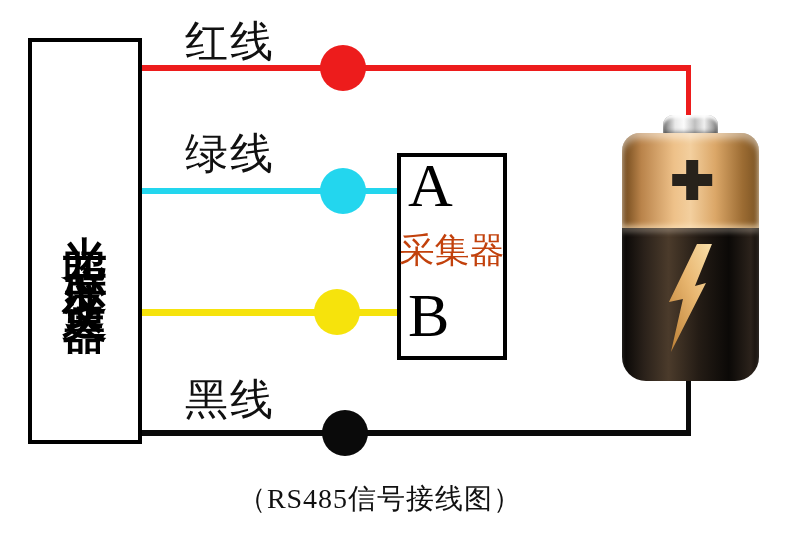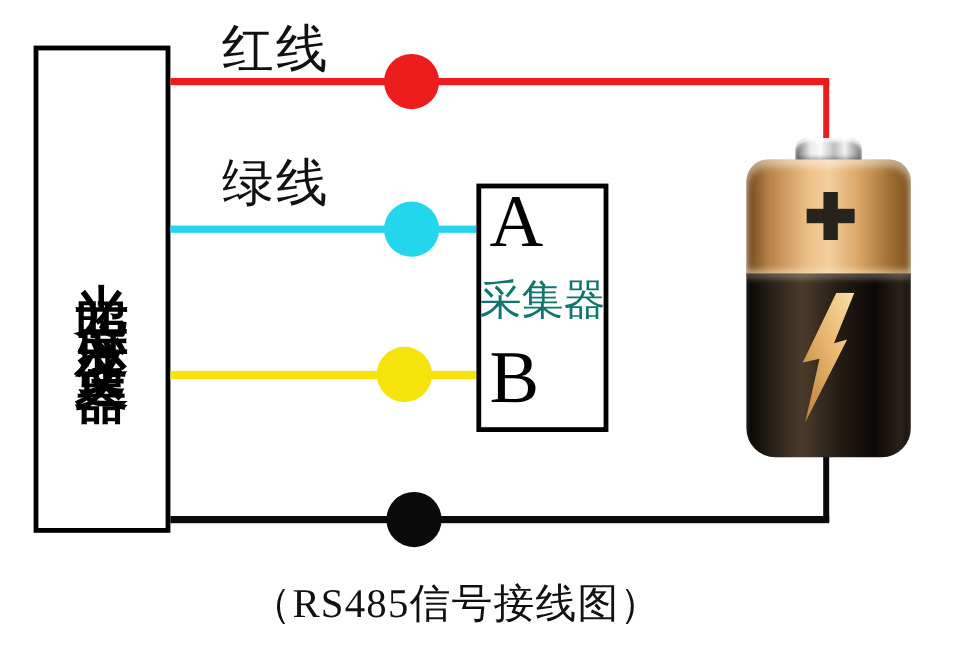--- a/index.html
+++ b/index.html
@@ -48,21 +48,21 @@
     position:absolute;left:397px;top:153px;width:110px;height:207px;
     border:4px solid #000;background:#fff;box-sizing:border-box;
     display:flex;flex-direction:column;justify-content:space-between;
     padding:0 0 12px 0;
   }
   .terminal{
     font-family:"Liberation Serif", serif;font-size:62px;line-height:0.92;
     color:#000;padding-left:7px;
   }
   .collector-name{
-    font-size:35px;color:#0f766e;line-height:1;align-self:center;
+    font-size:35px;color:#c2410c;line-height:1;align-self:center;
     font-family:"Liberation Serif", serif;white-space:nowrap;
   }
   
   .battery{position:absolute;left:622px;top:115px;width:137px;height:266px;}
   .bat-cap{
     position:absolute;left:41px;top:0;width:55px;height:21px;
     border-radius:10px 10px 3px 3px;
     background:linear-gradient(90deg,#6f6f6f 0%,#e9e9e9 22%,#fbfbfb 38%,#bfbfbf 58%,#efefef 75%,#7a7a7a 100%);
     box-shadow:inset 0 3px 3px rgba(255,255,255,.9), inset 0 -4px 4px rgba(0,0,0,.45);
   }
@@ -78,35 +78,36 @@
   .bat-body{
     position:absolute;left:0;top:113px;width:137px;height:153px;
     border-radius:0 0 24px 24px;
     background:linear-gradient(90deg,#060504 0%,#2a211a 16%,#4b3b2b 34%,#241c15 56%,#0b0907 78%,#2b221b 94%,#120e0b 100%);
     box-shadow:inset 0 5px 4px rgba(255,245,225,.25);
   }
   .bolt-icon{position:absolute;left:50%;top:16px;transform:translateX(-52%);}
   
   .caption{
     position:absolute;left:0;top:480px;width:760px;text-align:center;
-    font-size:34px;color:#111;font-family:"Liberation Serif", serif;
+    font-size:28px;color:#111;font-family:"Liberation Serif", serif;
     letter-spacing:1px;
   }
 </style>
 </head>
 <body>
 
 <div class="stage">
 
   <div class="transmitter">
     <div class="transmitter-label">光照度变送器</div>
   </div>
 
   <div class="wire-label lbl-red">红线</div>
   <div class="wire-label lbl-green">绿线</div>
+  <div class="wire-label lbl-black">黑线</div>
 
   <div class="hwire wire-red-h" style="background: rgb(237, 28, 28);"></div>
   <div class="hwire wire-green-h" style="background: rgb(35, 214, 238);"></div>
   <div class="hwire wire-yellow-h" style="background: rgb(246, 227, 12);"></div>
   <div class="hwire wire-black-h" style="background: rgb(10, 10, 10);"></div>
 
   <div class="vwire wire-red-v" style="background: rgb(237, 28, 28);"></div>
   <div class="vwire wire-black-v" style="background: rgb(10, 10, 10);"></div>
 
   <div class="dot dot-red" style="background: rgb(237, 28, 28);"></div>

